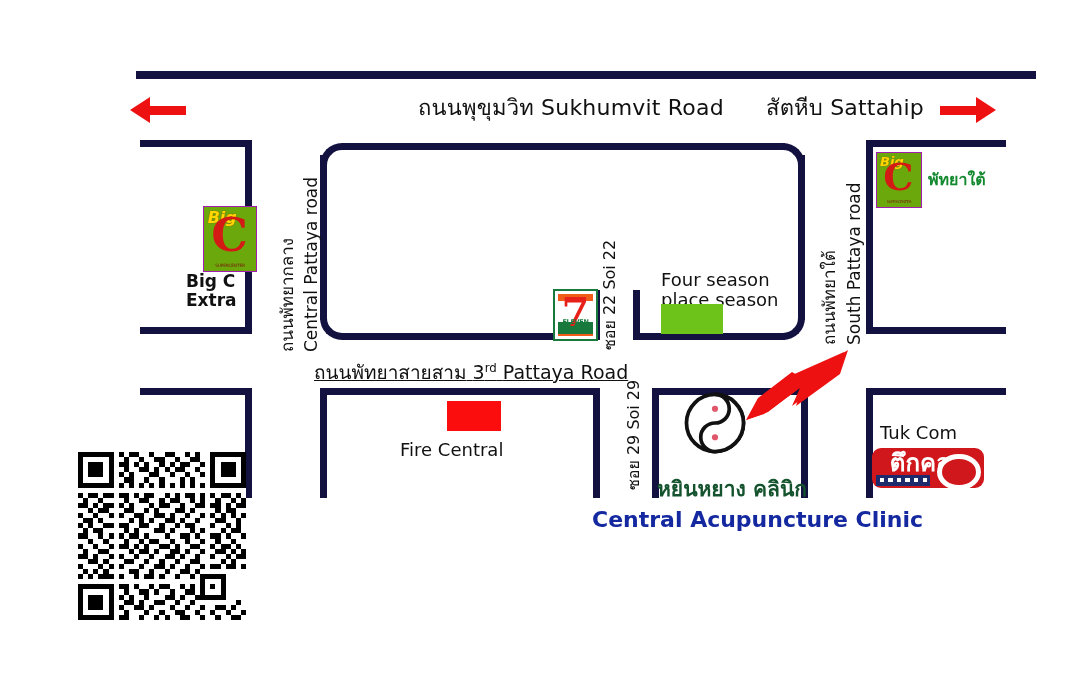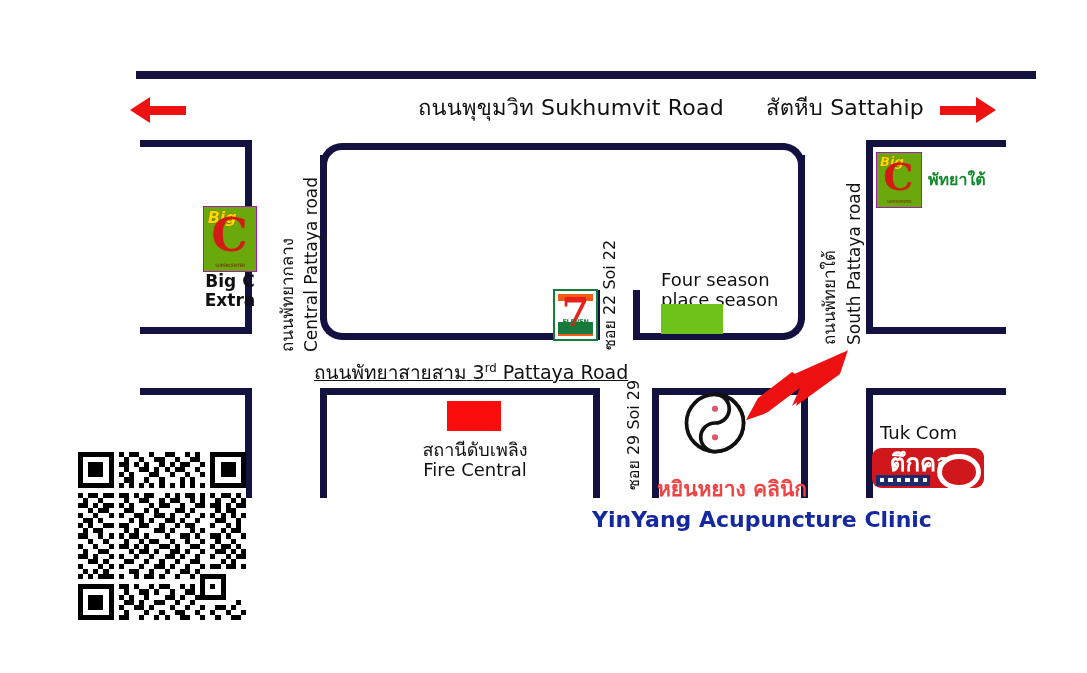--- a/index.html
+++ b/index.html
@@ -40,21 +40,21 @@
     transform-origin: 0 0;
     transform: rotate(-90deg);
     white-space: nowrap;
     color: #111111;
     font-size: 17px;
     line-height: 1.15;
   }
   .vlabel-2 {
     font-size: 16px;
   }
-  .center-txt { text-align: center; }
+  .center-txt { text-align: left; }
 
   
   .arrow-dir {
     position: absolute;
     width: 56px;
     height: 26px;
   }
   .arrow-dir .shaft {
     position: absolute;
     top: 9px;
@@ -210,21 +210,21 @@
   .yinyang { position: absolute; }
 
   
   .qr {
     position: absolute;
     background: #ffffff;
   }
 
   .clinic-thai {
     position: absolute;
-    color: #ef4444;
+    color: #14532d;
     font-weight: bold;
     font-size: 21px;
     white-space: nowrap;
   }
   .clinic-en {
     position: absolute;
     color: #1428a0;
     font-weight: bold;
     font-size: 22px;
     white-space: nowrap;
@@ -377,21 +377,20 @@
   </div>
 
   <div class="label" style="left:661px; top:270px; font-size:18px;">
     <div>Four season</div>
     <div>place season</div>
   </div>
   <div class="block block-green" style="left:661px; top:304px; width:62px; height:30px;"></div>
 
   <div class="block block-red" style="left:447px; top:401px; width:54px; height:30px;"></div>
   <div class="label center-txt" style="left:400px; top:440px; width:150px; font-size:18px;">
-    <div>สถานีดับเพลิง</div>
     <div>Fire Central</div>
   </div>
 
   <div class="yinyang" style="left:684px; top:392px; width:62px; height:62px;">
     <svg viewBox="0 0 100 100" width="62" height="62" aria-hidden="true">
       <circle cx="50" cy="50" r="46" fill="#ffffff" stroke="#111111" stroke-width="6"></circle>
       <path d="M50 4 a23 23 0 0 1 0 46 a23 23 0 0 0 0 46 a46 46 0 0 0 0 -92 z" fill="#ffffff" stroke="#111111" stroke-width="6"></path>
       <circle cx="50" cy="27" r="5" fill="#e0566b"></circle>
       <circle cx="50" cy="73" r="5" fill="#e0566b"></circle>
     </svg>
@@ -401,21 +400,21 @@
     <svg viewBox="0 0 110 90" width="110" height="90" aria-hidden="true">
       <polygon points="108,2 100,26 56,58 62,38 28,64 6,72 18,50 52,24 62,30" fill="#ee1111"></polygon>
       <polygon points="6,72 30,50 50,28 104,4 98,24 52,58 60,40 24,66" fill="#ee1111"></polygon>
     </svg>
   </div>
 
   <div class="clinic-thai" style="left:657px; top:472px;">
     <span>หยินหยาง คลินิก</span>
   </div>
   <div class="clinic-en" style="left:592px; top:507px;">
-    <span>YinYang Acupuncture Clinic</span>
+    <span>Central Acupuncture Clinic</span>
   </div>
 
   <div class="label" style="left:880px; top:423px; font-size:18px;">
     <span>Tuk Com</span>
   </div>
   <div class="tukcom" style="left:872px; top:448px; width:112px; height:40px;">
     <div class="thai" style="font-size:24px;">ตึกคอม</div>
     <div class="ring" style="left:58%; top:14%; width:30%; height:66%;"></div>
     <div class="filmstrip">
       <div class="perf" style="left:6%;"></div>

